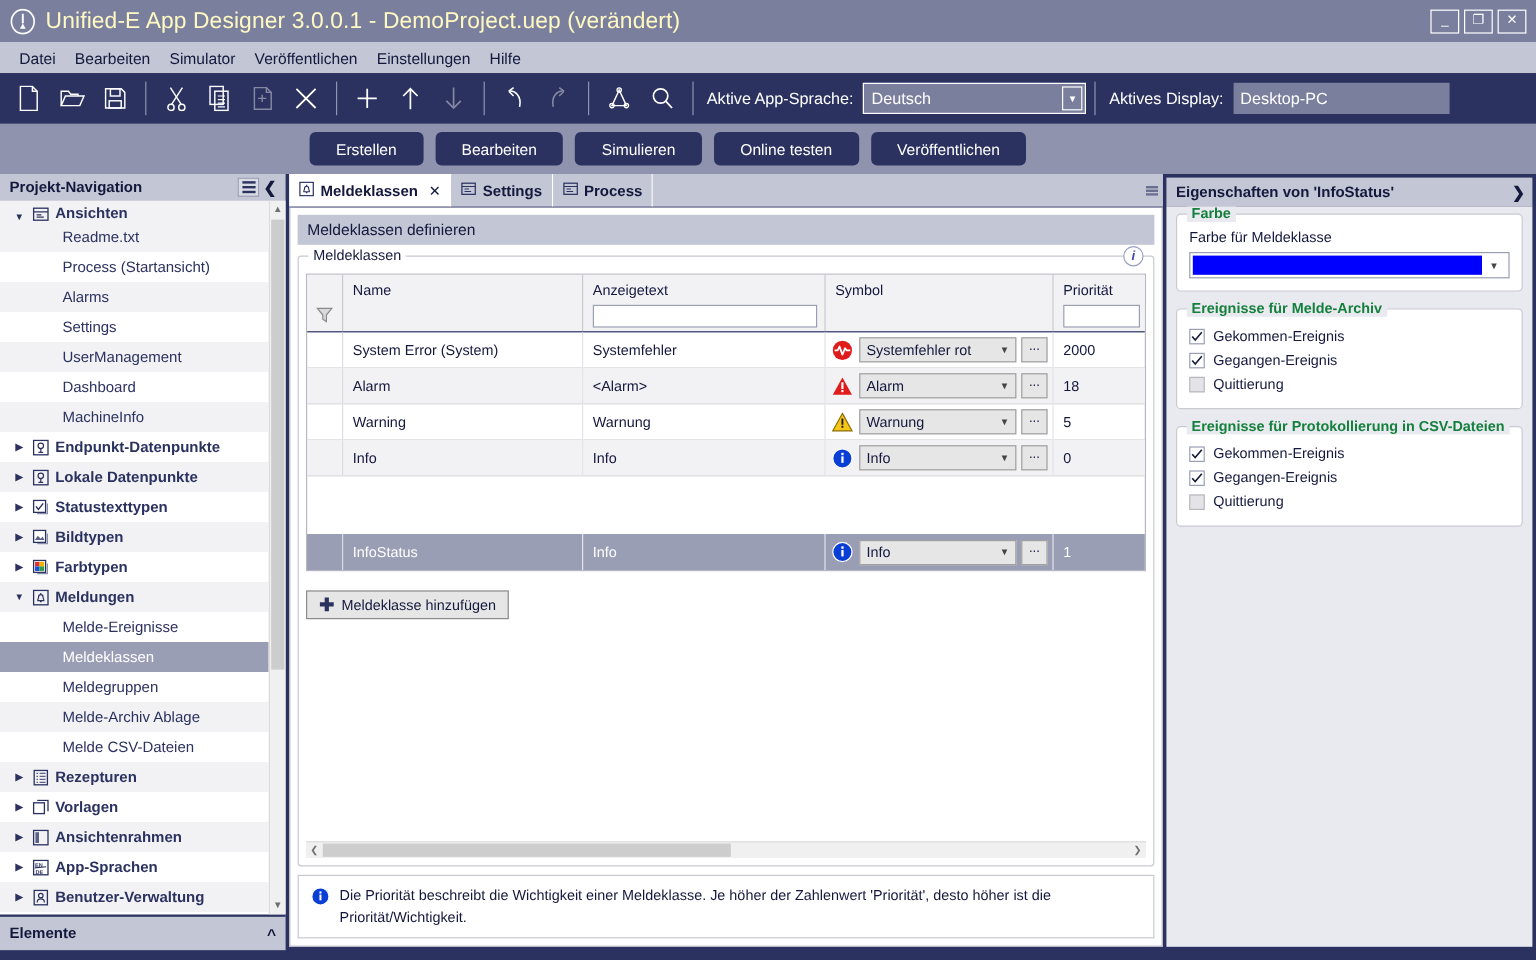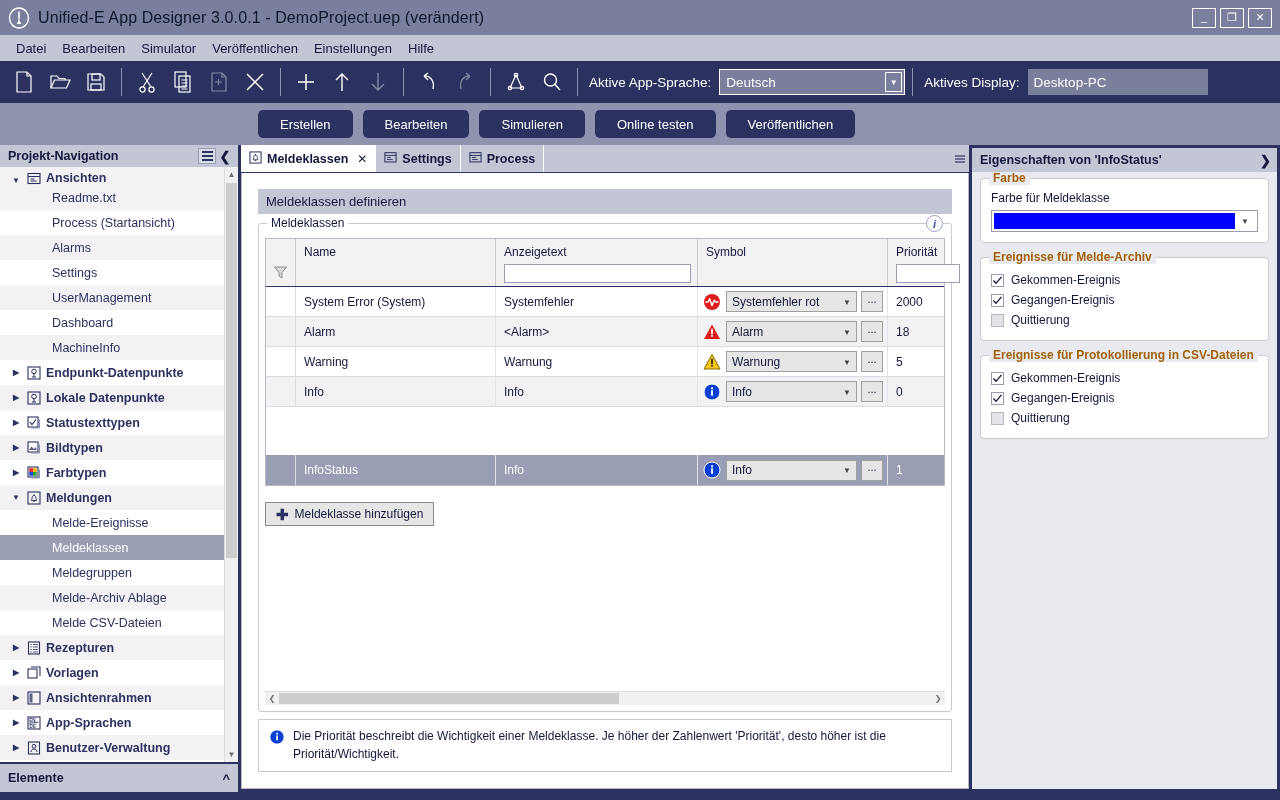--- a/index.html
+++ b/index.html
@@ -27,22 +27,22 @@
     align-items: center;
     padding: 0 4px 0 8px;
     flex: none;
   }
   .title-logo {
     width: 22px; height: 22px;
     flex: none;
     margin-right: 8px;
   }
   .title-text {
-    color: #0f172a;
-    font-size: 16px;
+    color: #fef9c3;
+    font-size: 19px;
     font-weight: normal;
     white-space: nowrap;
     letter-spacing: .1px;
   }
   .title-spacer { flex: 1 1 auto; }
   .winbtns { display: flex; gap: 4px; padding-right: 4px; }
   .winbtn {
     width: 24px; height: 20px;
     border: 1px solid #ffffff;
     color: #ffffff;
@@ -286,21 +286,21 @@
   .tab-scroll-handle { display: flex; flex-direction: column; gap: 1px; cursor: pointer; }
   .tab-scroll-handle i { width: 10px; height: 2px; background: #6b7093; display:block; }
 
   .page {
     flex: 1 1 auto;
     background: #ffffff;
     border: 1px solid #b6b6c4;
     border-top: none;
     display: flex; flex-direction: column;
     min-height: 0;
-    padding: 16px;
+    padding: 6px;
   }
   .page-title {
     background: #c3c6d4;
     color: #13183c;
     font-size: 13px;
     padding: 5px 8px;
     flex: none;
   }
   .groupbox {
     margin-top: 9px;
@@ -489,21 +489,21 @@
     background: #ffffff;
     position: relative;
     margin-bottom: 14px;
     padding: 12px 10px 10px 10px;
   }
   .rp-legend {
     position: absolute; top: -8px; left: 8px;
     background: #e9eaf0;
     padding: 0 4px;
     font-size: 12px; font-weight: bold;
-    color: #a16207;
+    color: #15803d;
   }
   .rp-sublabel { font-size: 12px; color: #13183c; margin-bottom: 5px; }
   .colorcombo {
     height: 22px;
     background: #ffffff;
     border: 1px solid #9a9eb2;
     display: flex; align-items: center;
     padding: 2px;
     cursor: pointer;
   }

